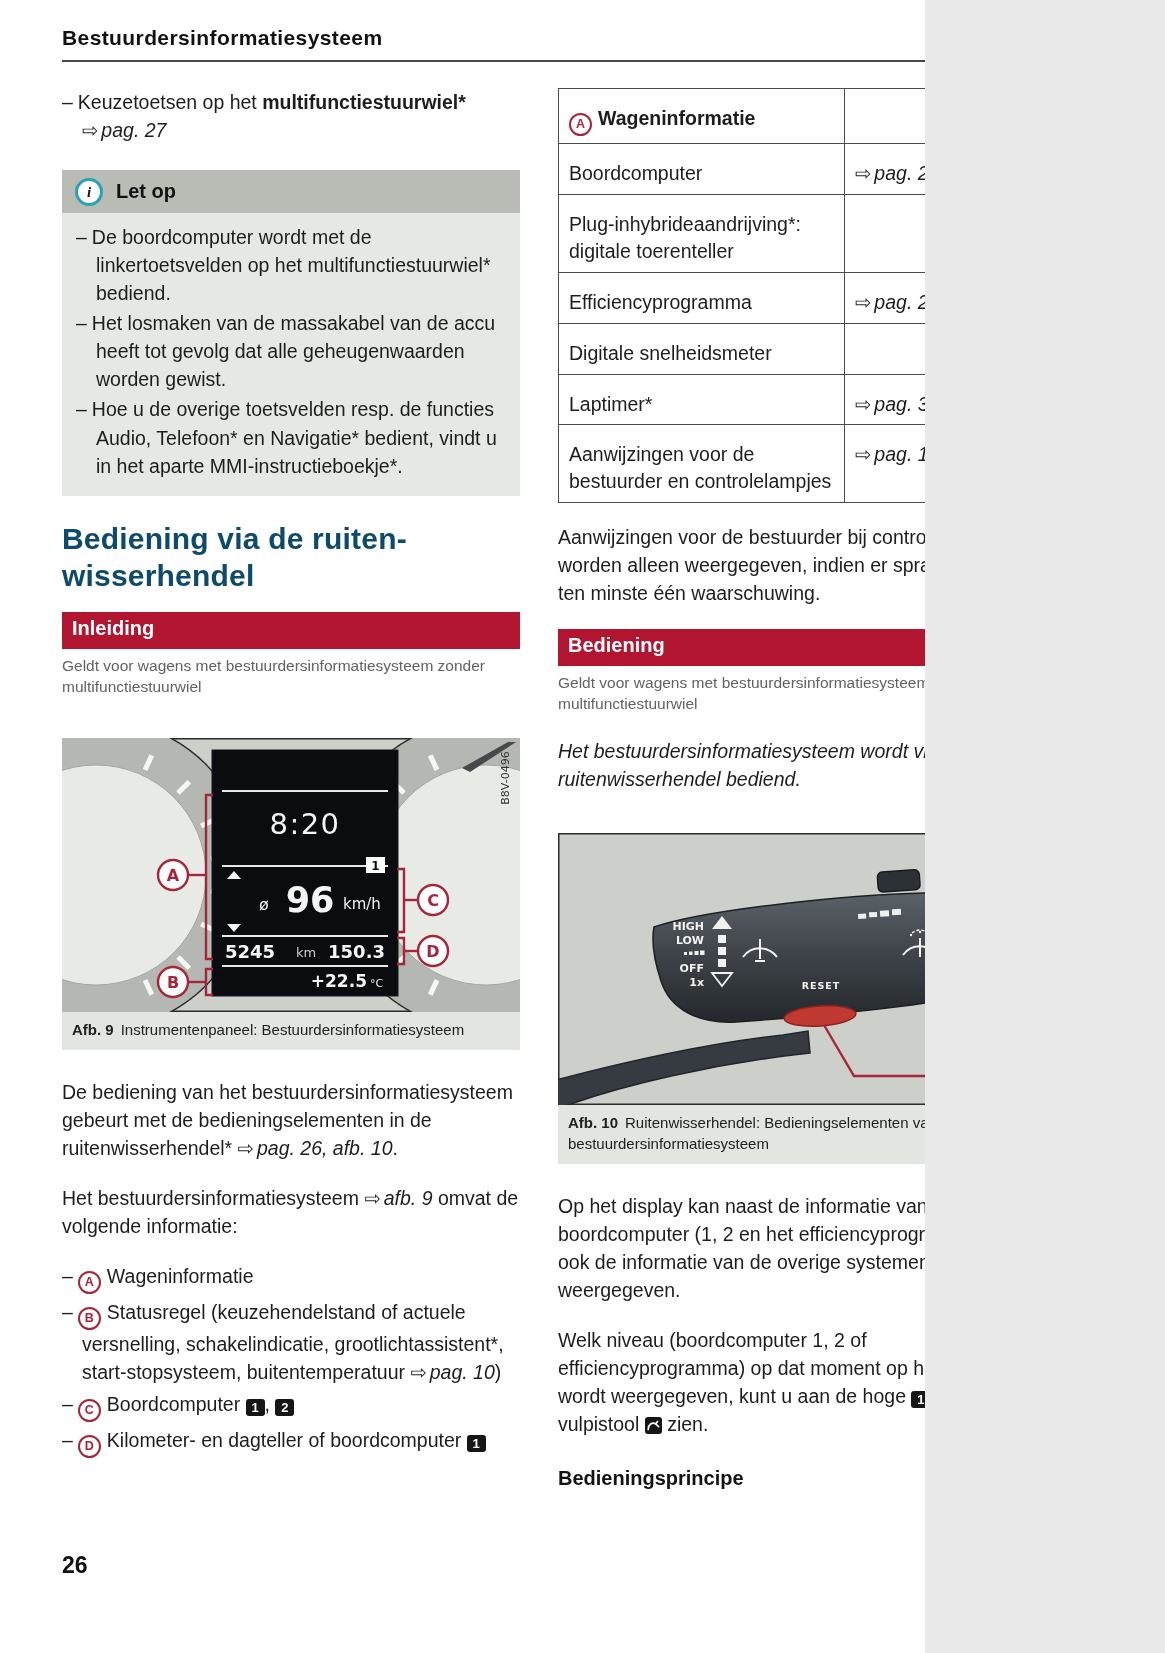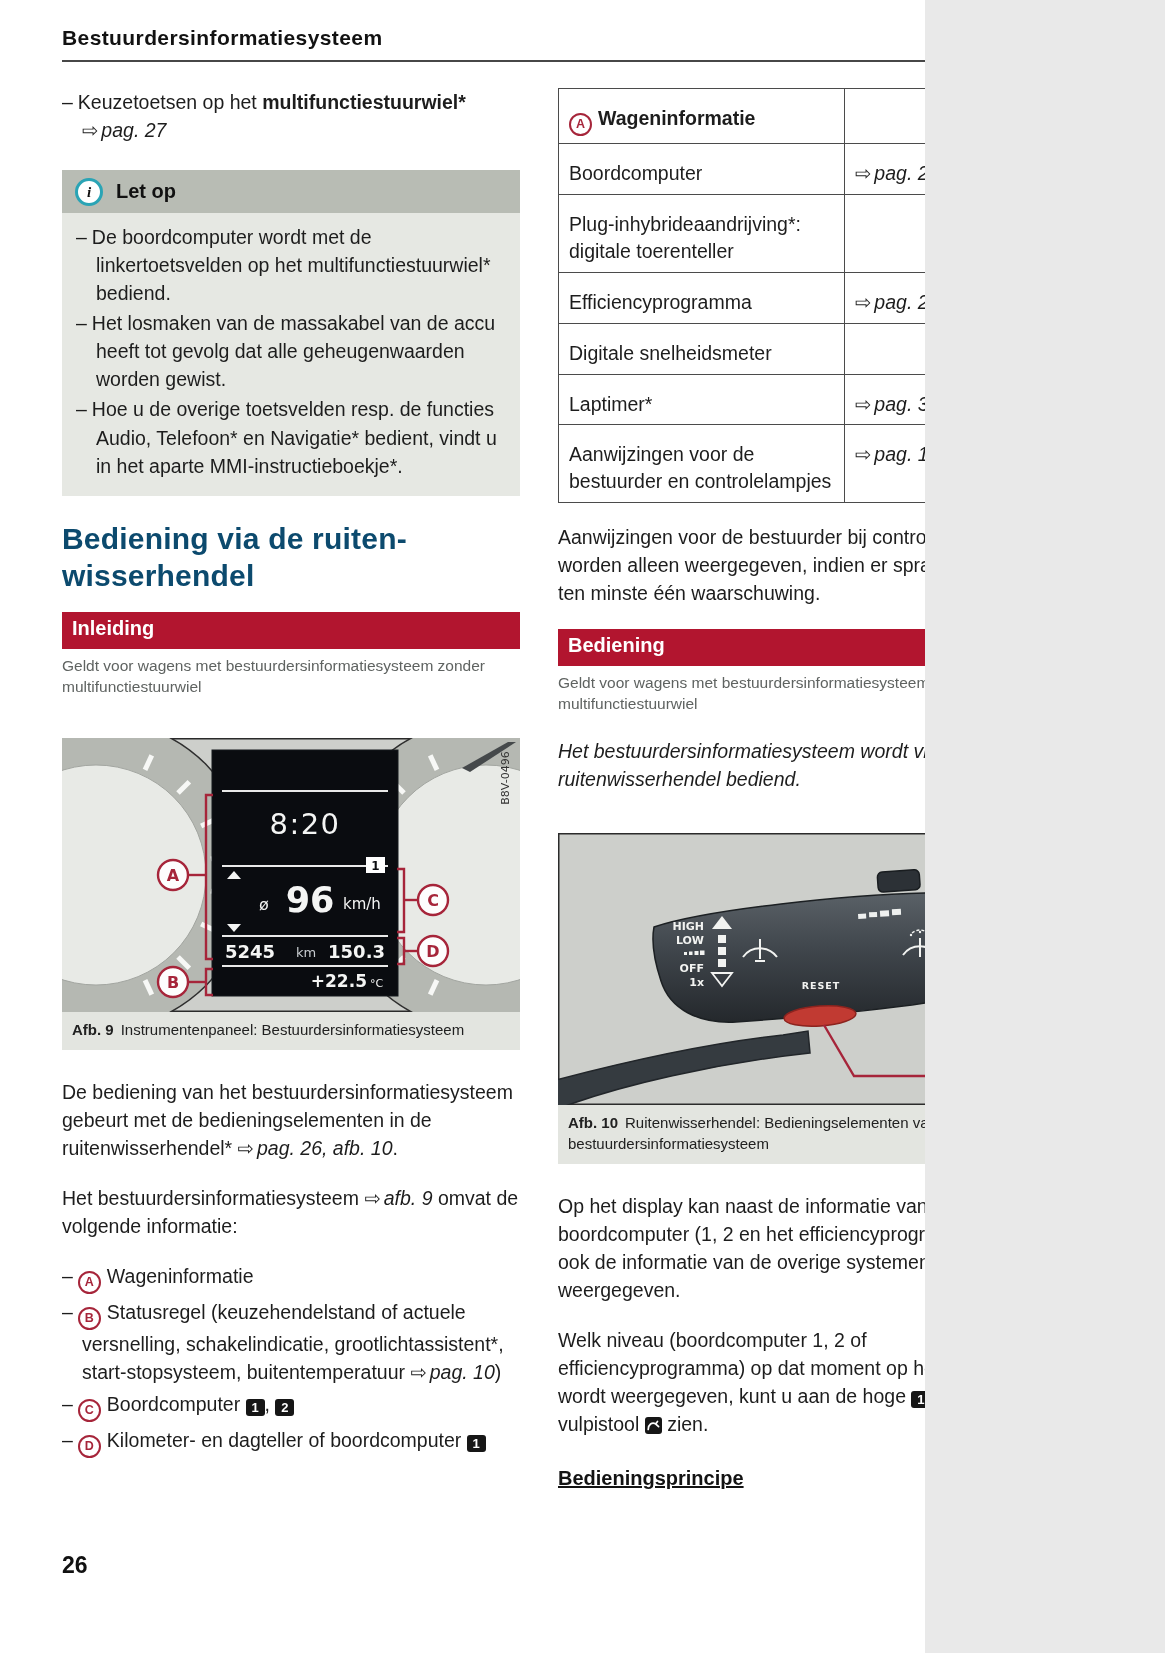--- a/index.html
+++ b/index.html
@@ -51,21 +51,21 @@
         background:#fff;vertical-align:-3px;margin-right:6px;text-indent:0;}
   .badge{display:inline-block;min-width:17px;height:17px;line-height:17px;background:#161616;
          color:#fff;font-weight:bold;font-size:13px;text-align:center;border-radius:3px;
          vertical-align:-1px;text-indent:0;padding:0 1px;}
   .pump{vertical-align:-3px;}
 
   table.info{border-collapse:collapse;width:100%;font-size:19.5px;margin-bottom:20px;}
   table.info td{border:1px solid #4b4b4b;padding:16px 10px 7px;vertical-align:top;line-height:1.38;}
   td.refcell{width:150px;}
 
-  .subheading{font-size:20px;font-weight:bold;margin:26px 0 14px;color:#131313;text-decoration:underline;}
+  .subheading{font-size:20px;font-weight:bold;margin:26px 0 14px;color:#131313;}
   .bullet-item .marker{font-size:13px;vertical-align:2px;margin-right:7px;}
 
   .cont-arrow{position:absolute;left:1066px;top:1416px;color:#475660;font-size:21px;}
   .page-num{position:absolute;left:62px;top:1552px;font-size:23px;font-weight:bold;color:#111;}
 </style>
 </head>
 <body>
 
 <div class="sheet">
 

